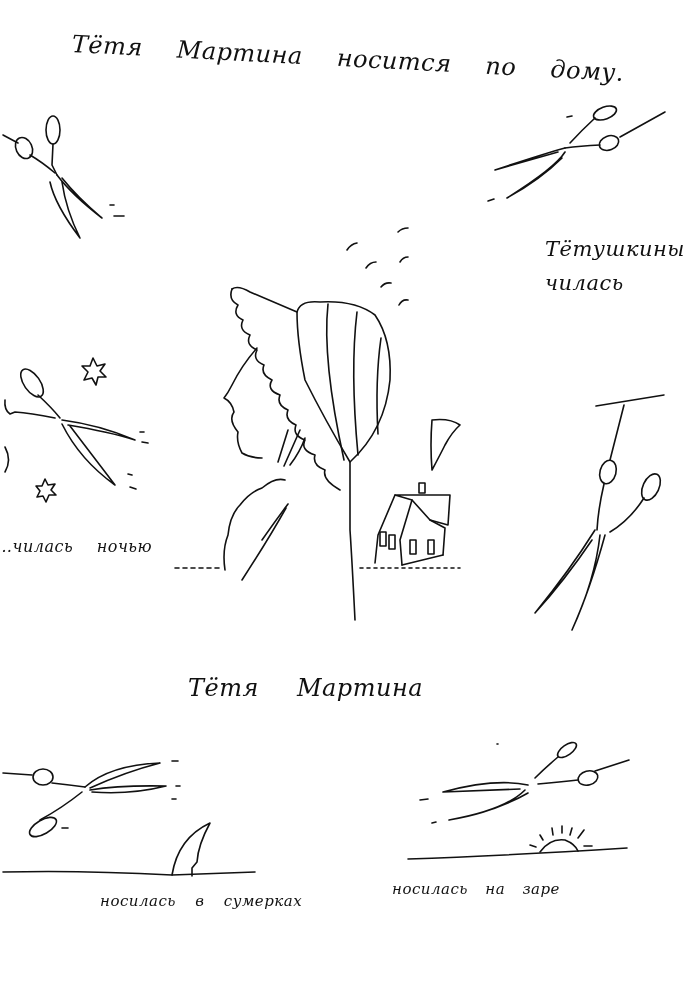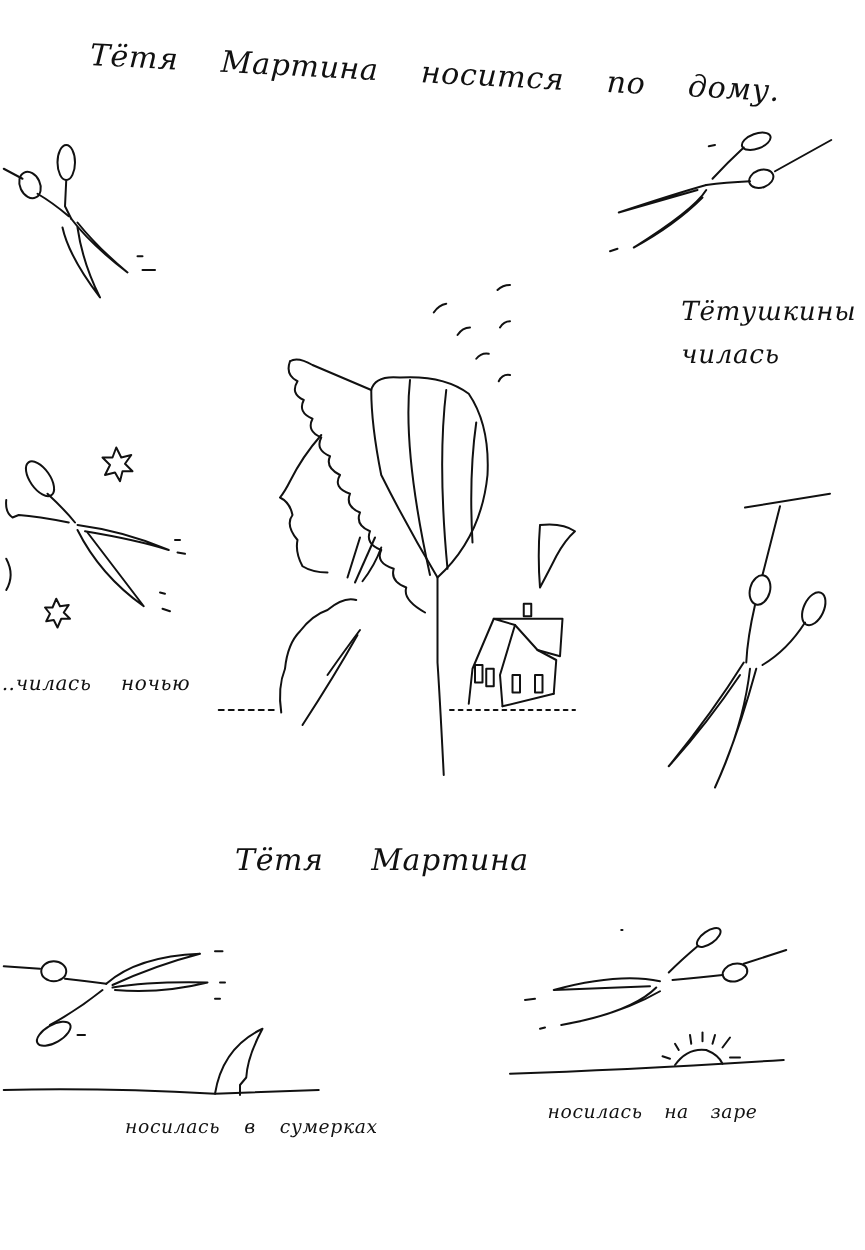--- a/index.html
+++ b/index.html
@@ -13,21 +13,21 @@
     position: absolute; color: #111; white-space: nowrap;
     font-family: "DejaVu Serif", serif; font-style: italic;
     letter-spacing: 0.5px;
   }
   .title-top { left: 72px; top: 30px; font-size: 24px; transform: rotate(3deg); transform-origin: left center; word-spacing: 26px; }
   .caption-right { left: 545px; top: 232px; font-size: 21px; line-height: 34px; white-space: normal; width: 140px; }
   .caption-right span { display: block; }
   .caption-night { left: -4px; top: 537px; font-size: 16px; word-spacing: 18px; }
   .title-mid { left: 188px; top: 650px; font-size: 24px; word-spacing: 30px; margin-top: 24px; }
   .caption-dusk { left: 100px; top: 892px; font-size: 15px; word-spacing: 14px; }
-  .caption-dawn { left: 438px; top: 880px; font-size: 15px; word-spacing: 12px; }
+  .caption-dawn { left: 392px; top: 880px; font-size: 15px; word-spacing: 12px; }
 </style>
 </head>
 <body>
 
 <div class="page">
 
   <svg class="art" viewBox="0 0 692 1000">
 
     <g>
       <line x1="3" y1="135" x2="18" y2="143"></line>

